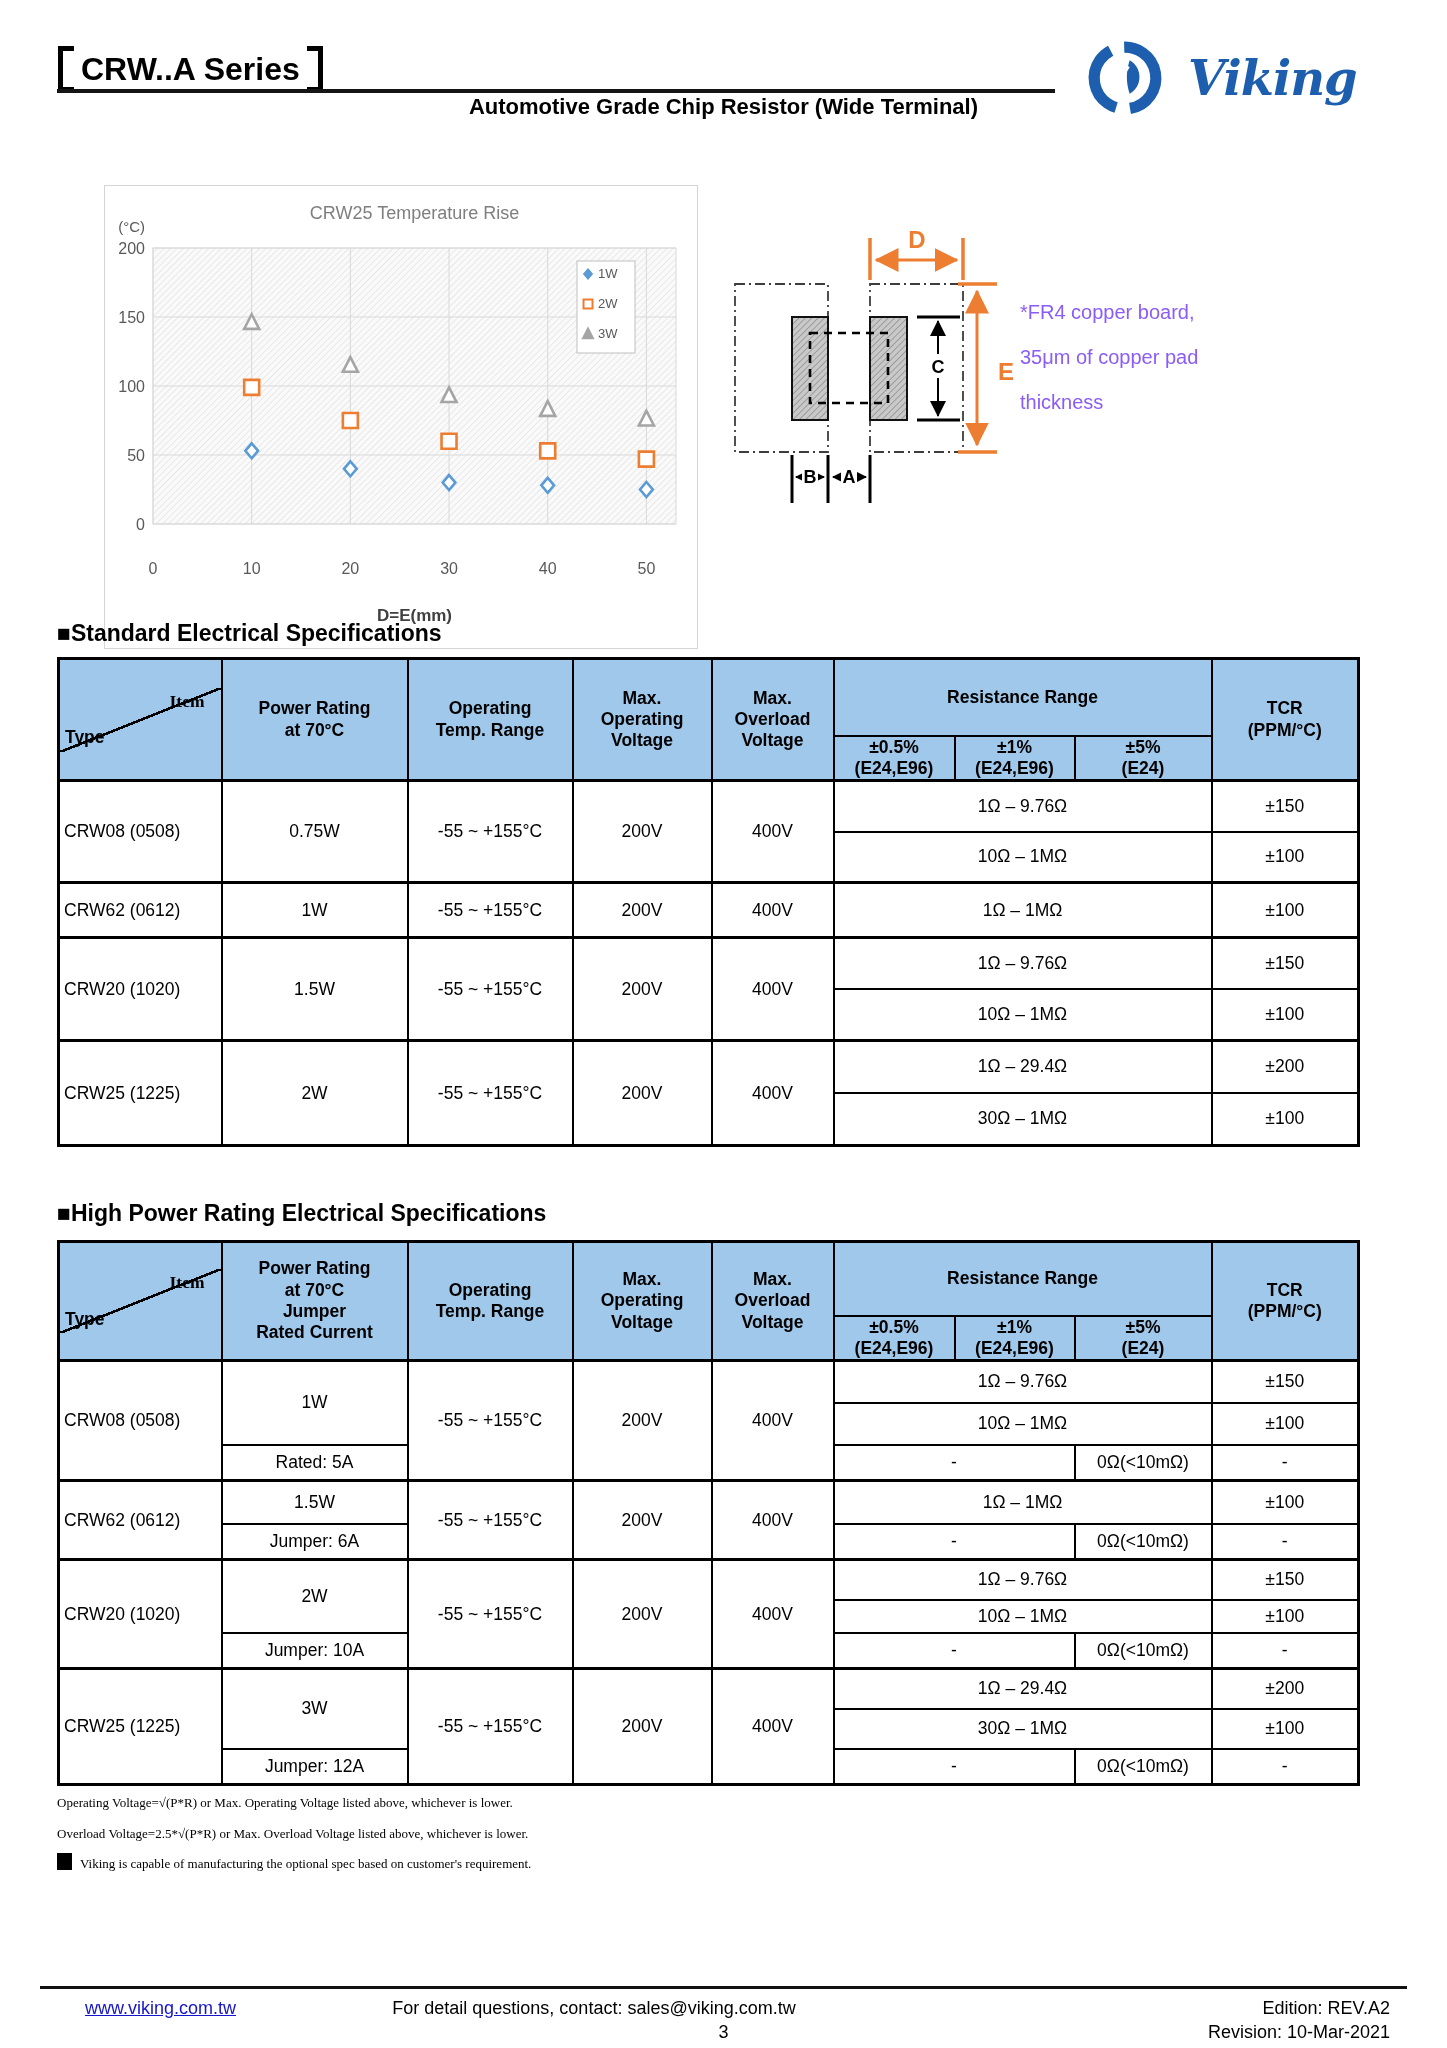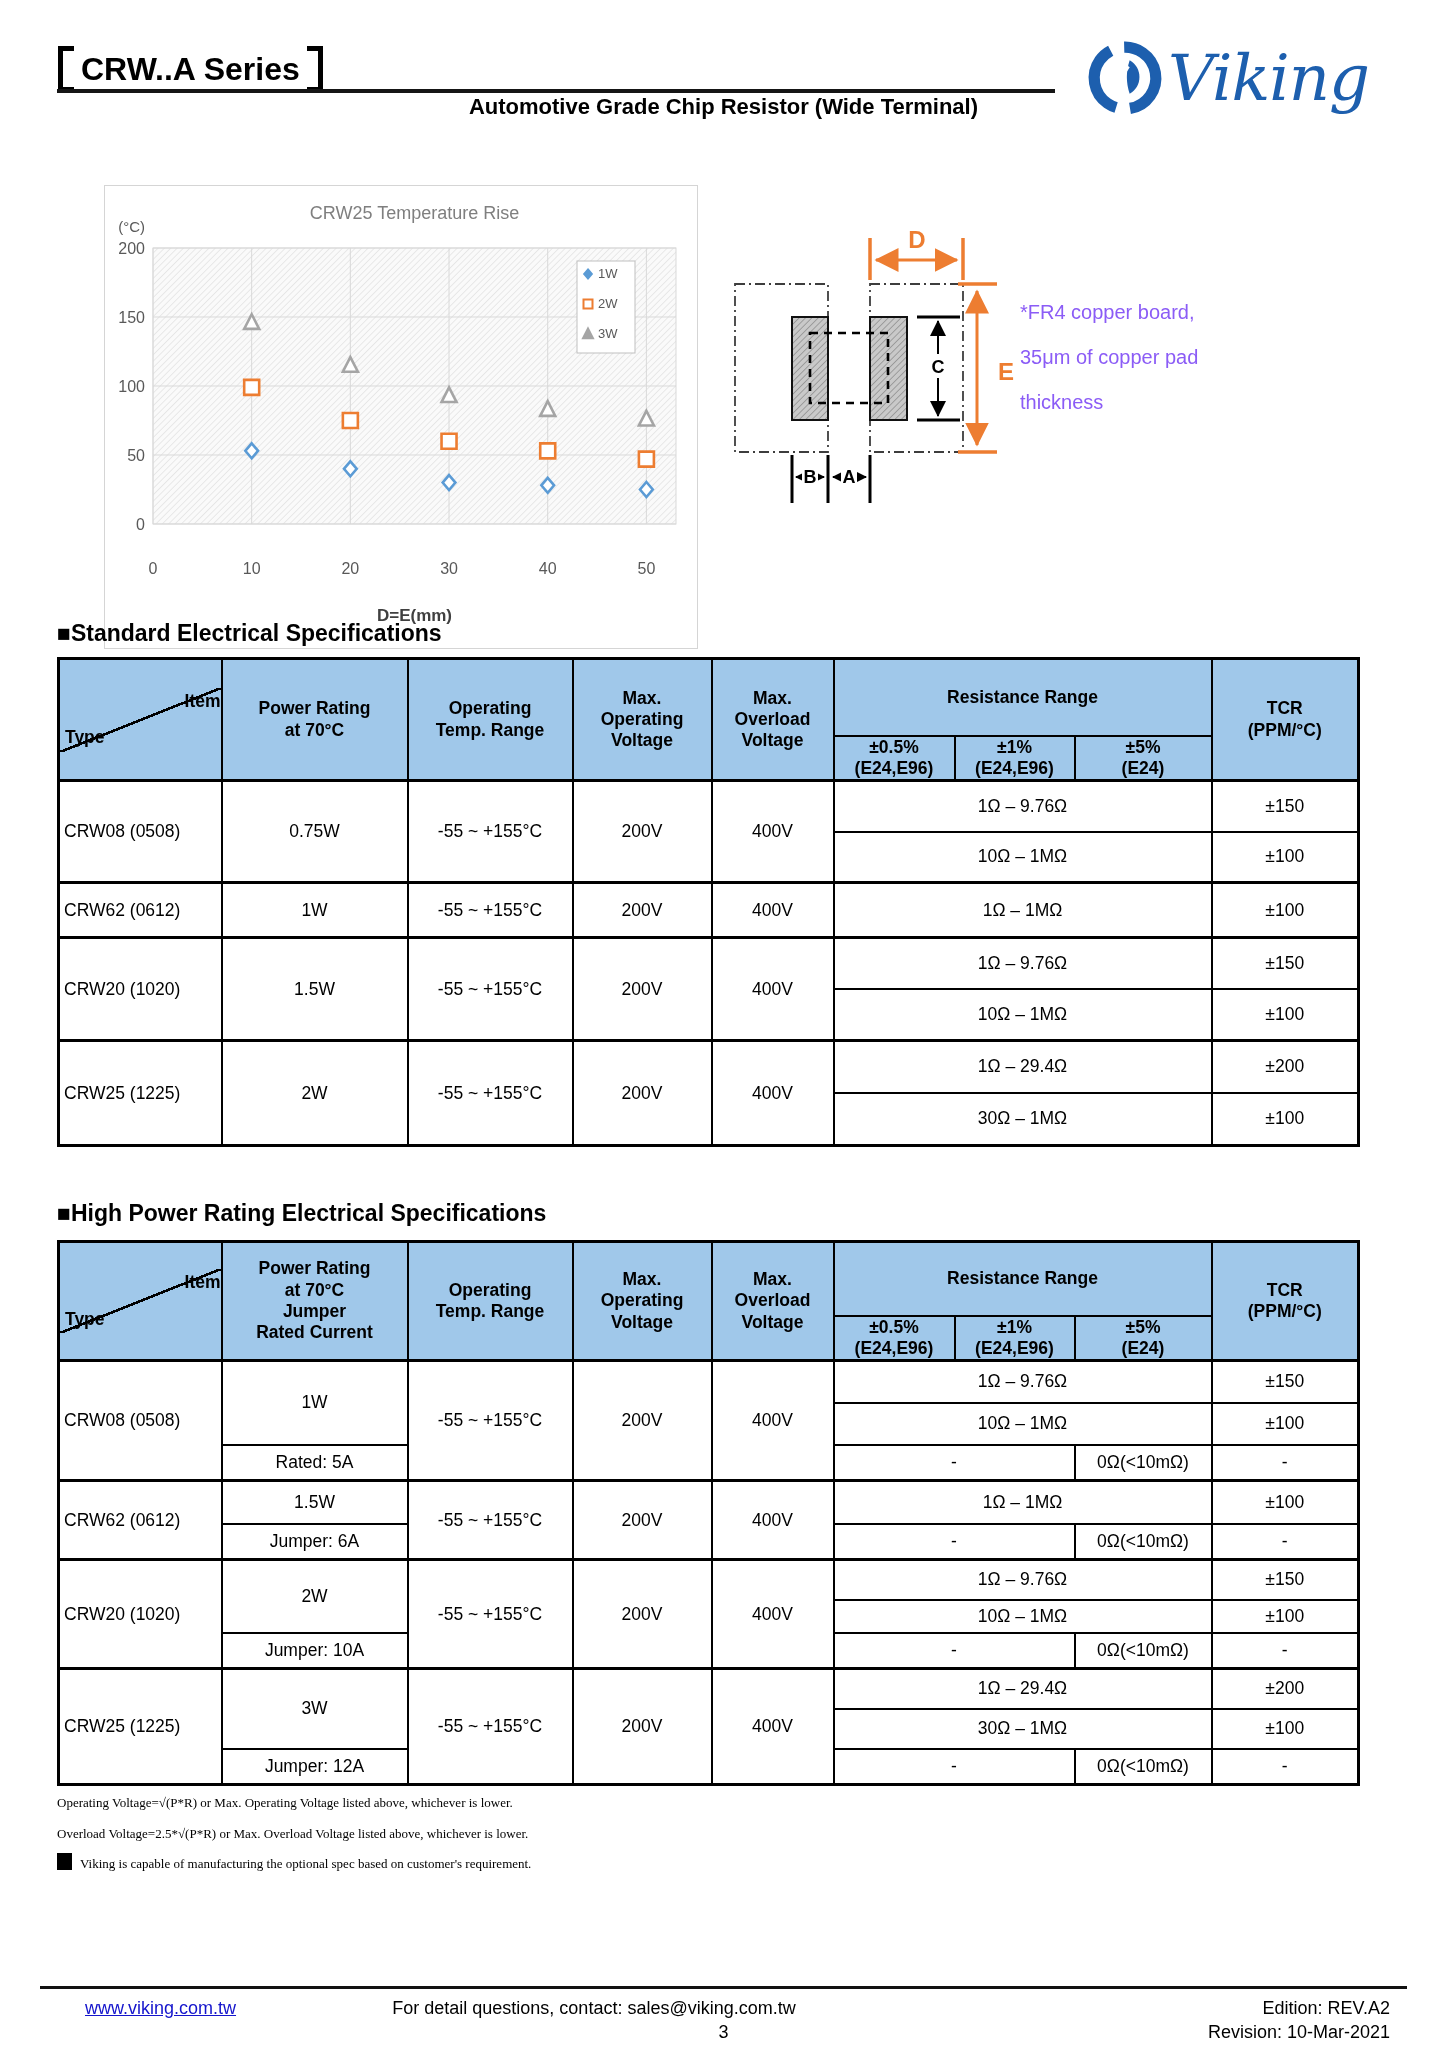--- a/index.html
+++ b/index.html
@@ -9,22 +9,22 @@
   
   .title{position:absolute;left:58px;top:46px;font-size:32px;font-weight:bold;
          display:flex;align-items:center;}
   .brk{display:inline-block;width:11px;height:36px;border:5px solid #000;}
   .brk.l{border-right:none;margin-right:7px;}
   .brk.r{border-left:none;margin-left:7px;}
   .titleline{position:absolute;left:57px;top:89px;width:998px;height:4px;background:#151515;}
   .subtitle{position:absolute;left:0;top:94px;width:1447px;text-align:center;
             font-size:22px;font-weight:bold;}
   .logo{position:absolute;left:1082px;top:36px;display:flex;align-items:center;}
-  .brand{font-family:"DejaVu Serif",serif;font-style:italic;font-weight:normal;
-         font-size:64px;color:#1D5FAE;margin-left:0;letter-spacing:-1px;}
+  .brand{font-family:"DejaVu Serif",serif;font-style:italic;font-weight:bold;
+         font-size:48px;color:#1D5FAE;margin-left:20px;letter-spacing:-1px;}
 
   
   .chart-box{position:absolute;left:104px;top:185px;width:592px;height:462px;
              border:1px solid #D5D5D5;background:#fff;}
 
   
   .diagram{position:absolute;left:700px;top:200px;}
   .dd{fill:none;stroke:#3d3d3d;stroke-width:1.8;stroke-dasharray:10 4 2 4;}
   .od{stroke:#ED7D31;stroke-width:3.5;}
   .odim{stroke:#ED7D31;stroke-width:3;}
@@ -40,21 +40,21 @@
   .spec-head{position:absolute;left:57px;font-size:23px;font-weight:bold;margin:0;}
   .tbl{position:absolute;left:57px;border-collapse:collapse;table-layout:fixed;
        width:1300px;font-size:17.5px;text-align:center;border:3px solid #000;}
   .tbl td{border:2px solid #000;padding:0 3px;vertical-align:middle;}
   .tbl tr.grp td{border-top:3px solid #000;}
   .tbl .hd td{background:#A0C8EA;font-weight:bold;white-space:pre-line;line-height:1.22;}
   .tcell{text-align:left !important;padding-left:4px !important;}
   .diagwrap{position:relative;width:100%;height:100%;
      background-image:linear-gradient(to bottom right,transparent calc(50% - 1.3px),
         #000 calc(50% - 1.3px),#000 calc(50% + 1.3px),transparent calc(50% + 1.3px));}
-  .diagwrap .it{position:absolute;top:3px;right:0;font-weight:bold;}
+  .diagwrap .it{position:absolute;top:3px;right:16px;font-weight:bold;font-family:Liberation Serif, serif;}
   .diagwrap .ty{position:absolute;bottom:3px;left:5px;font-weight:bold;margin-top:15px;}
 
   
   .notes{position:absolute;left:57px;top:1788px;font-size:13px;line-height:30.5px;
          font-family:Liberation Serif, serif;}
   .sq{display:inline-block;width:15px;height:17px;background:#000;margin-right:8px;
       vertical-align:-2px;}
   .fline{position:absolute;left:40px;top:1986px;width:1367px;border-top:3px solid #111;}
   .furl{position:absolute;left:57px;top:1998px;font-size:18px;color:#1414CC;
         text-decoration:underline;cursor:pointer;margin-left:28px;}

